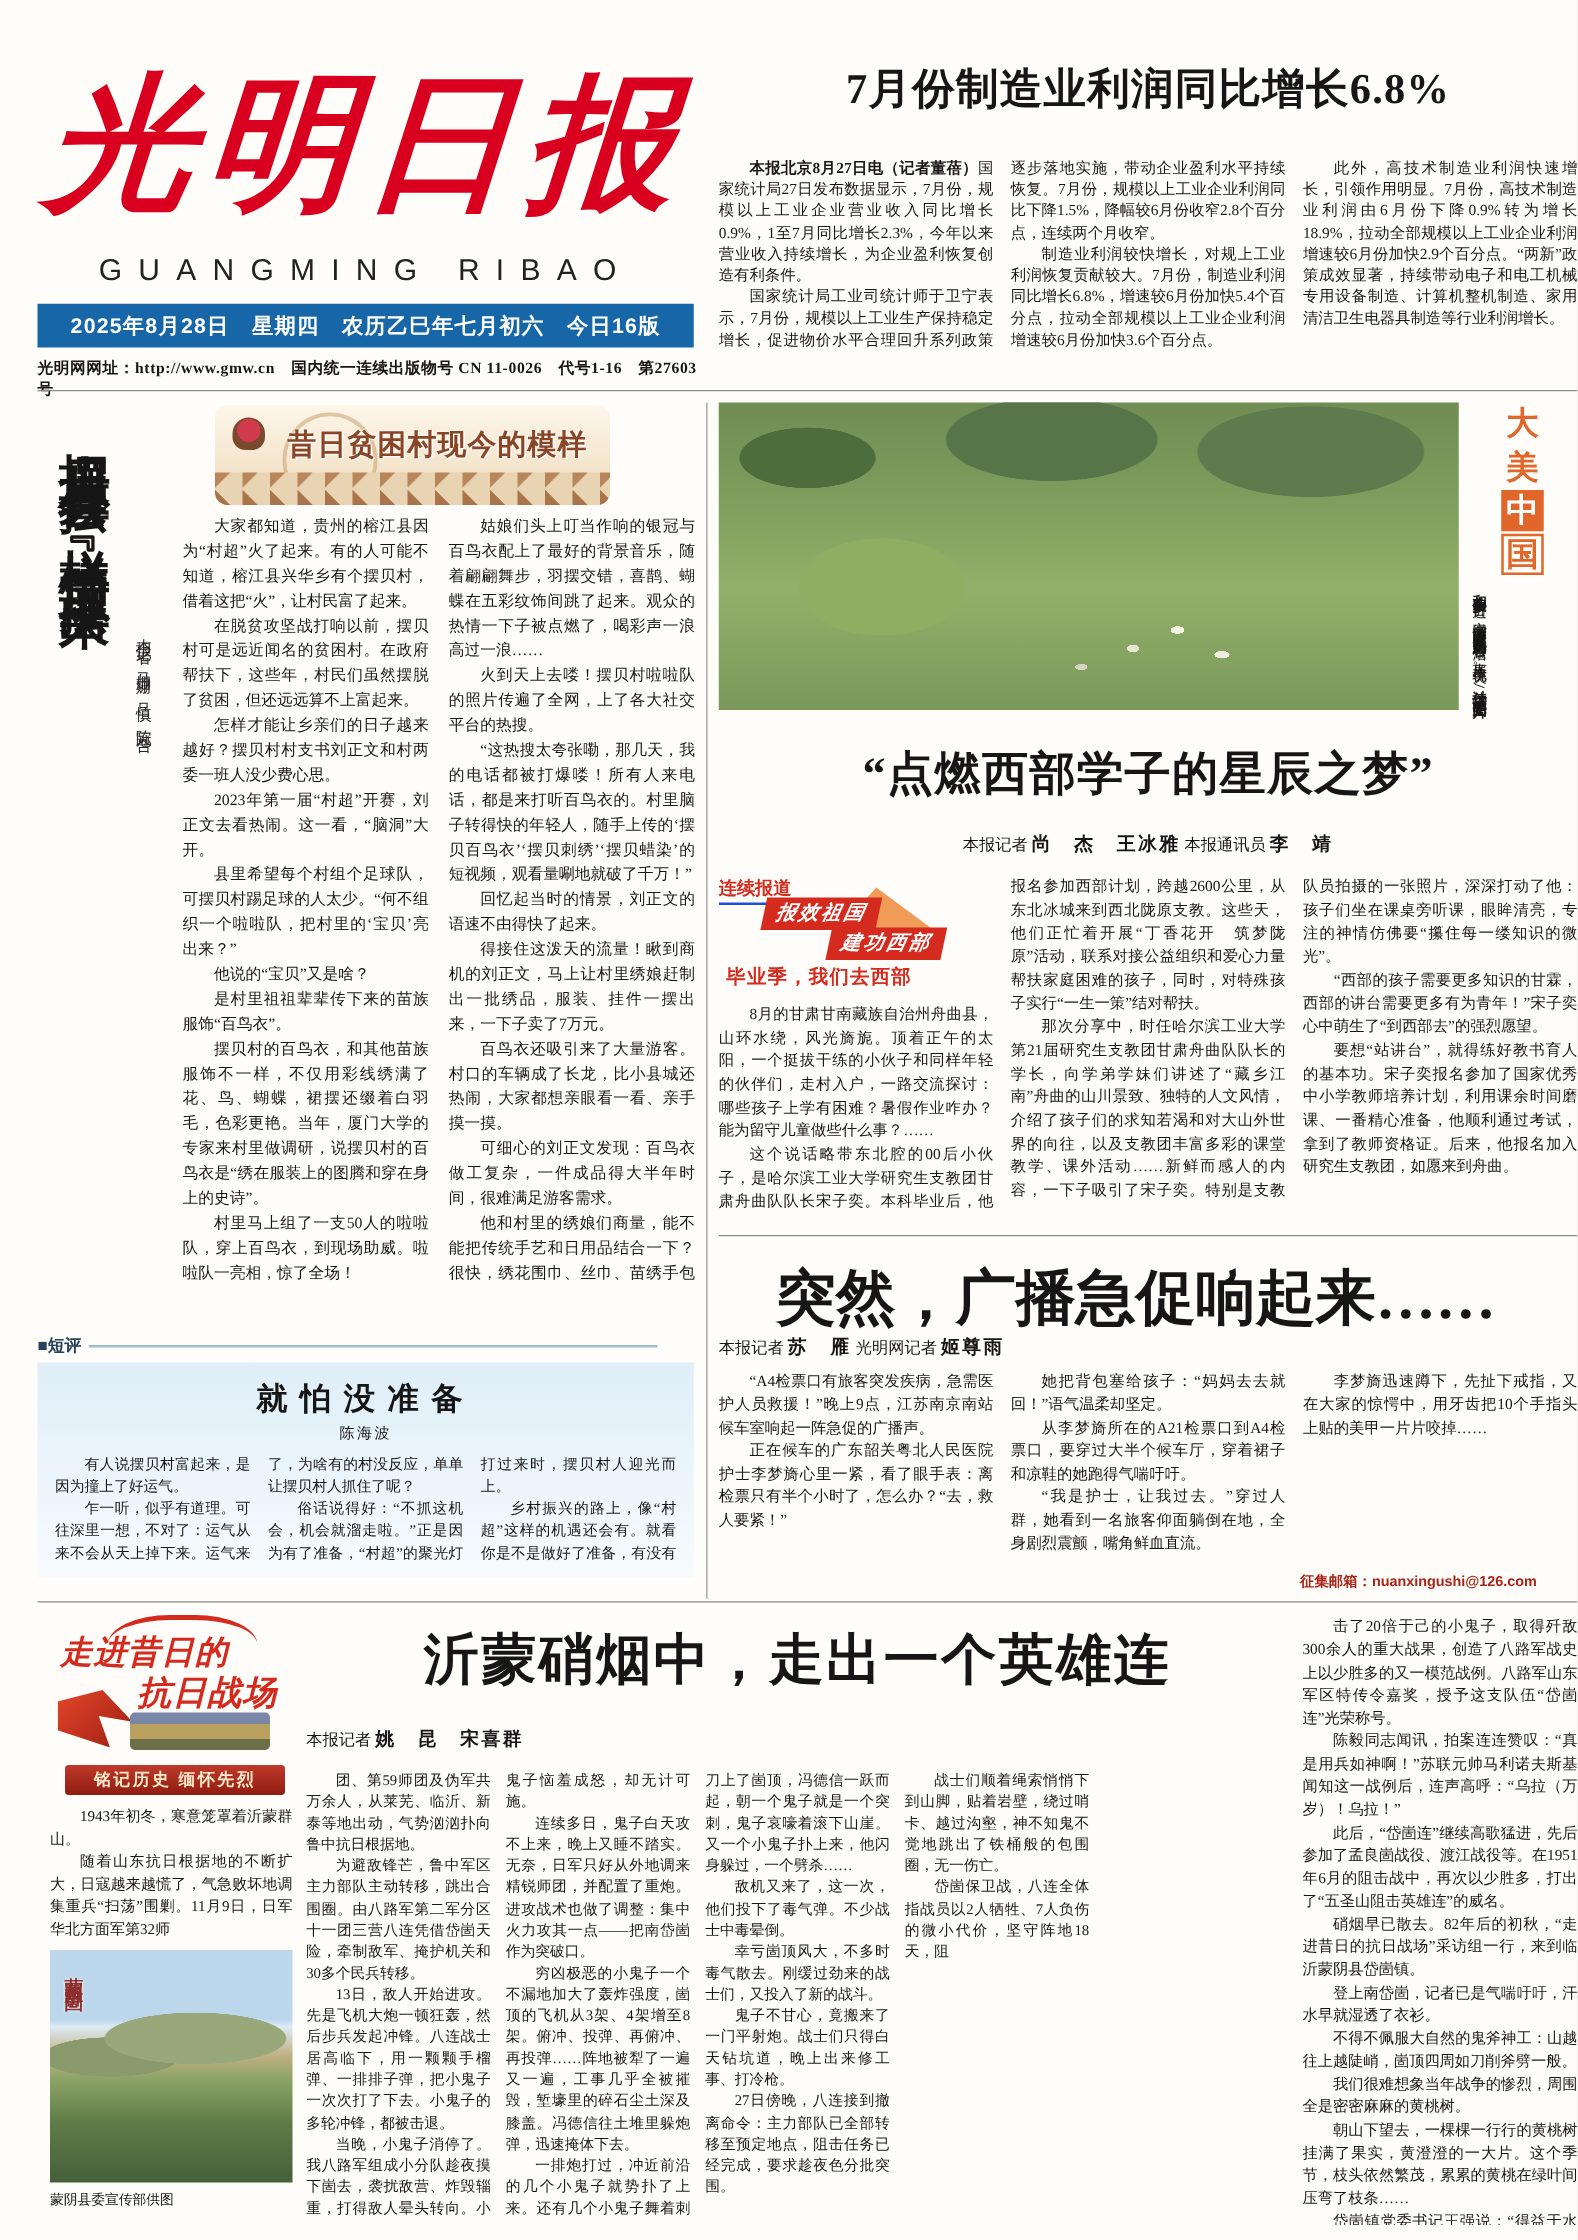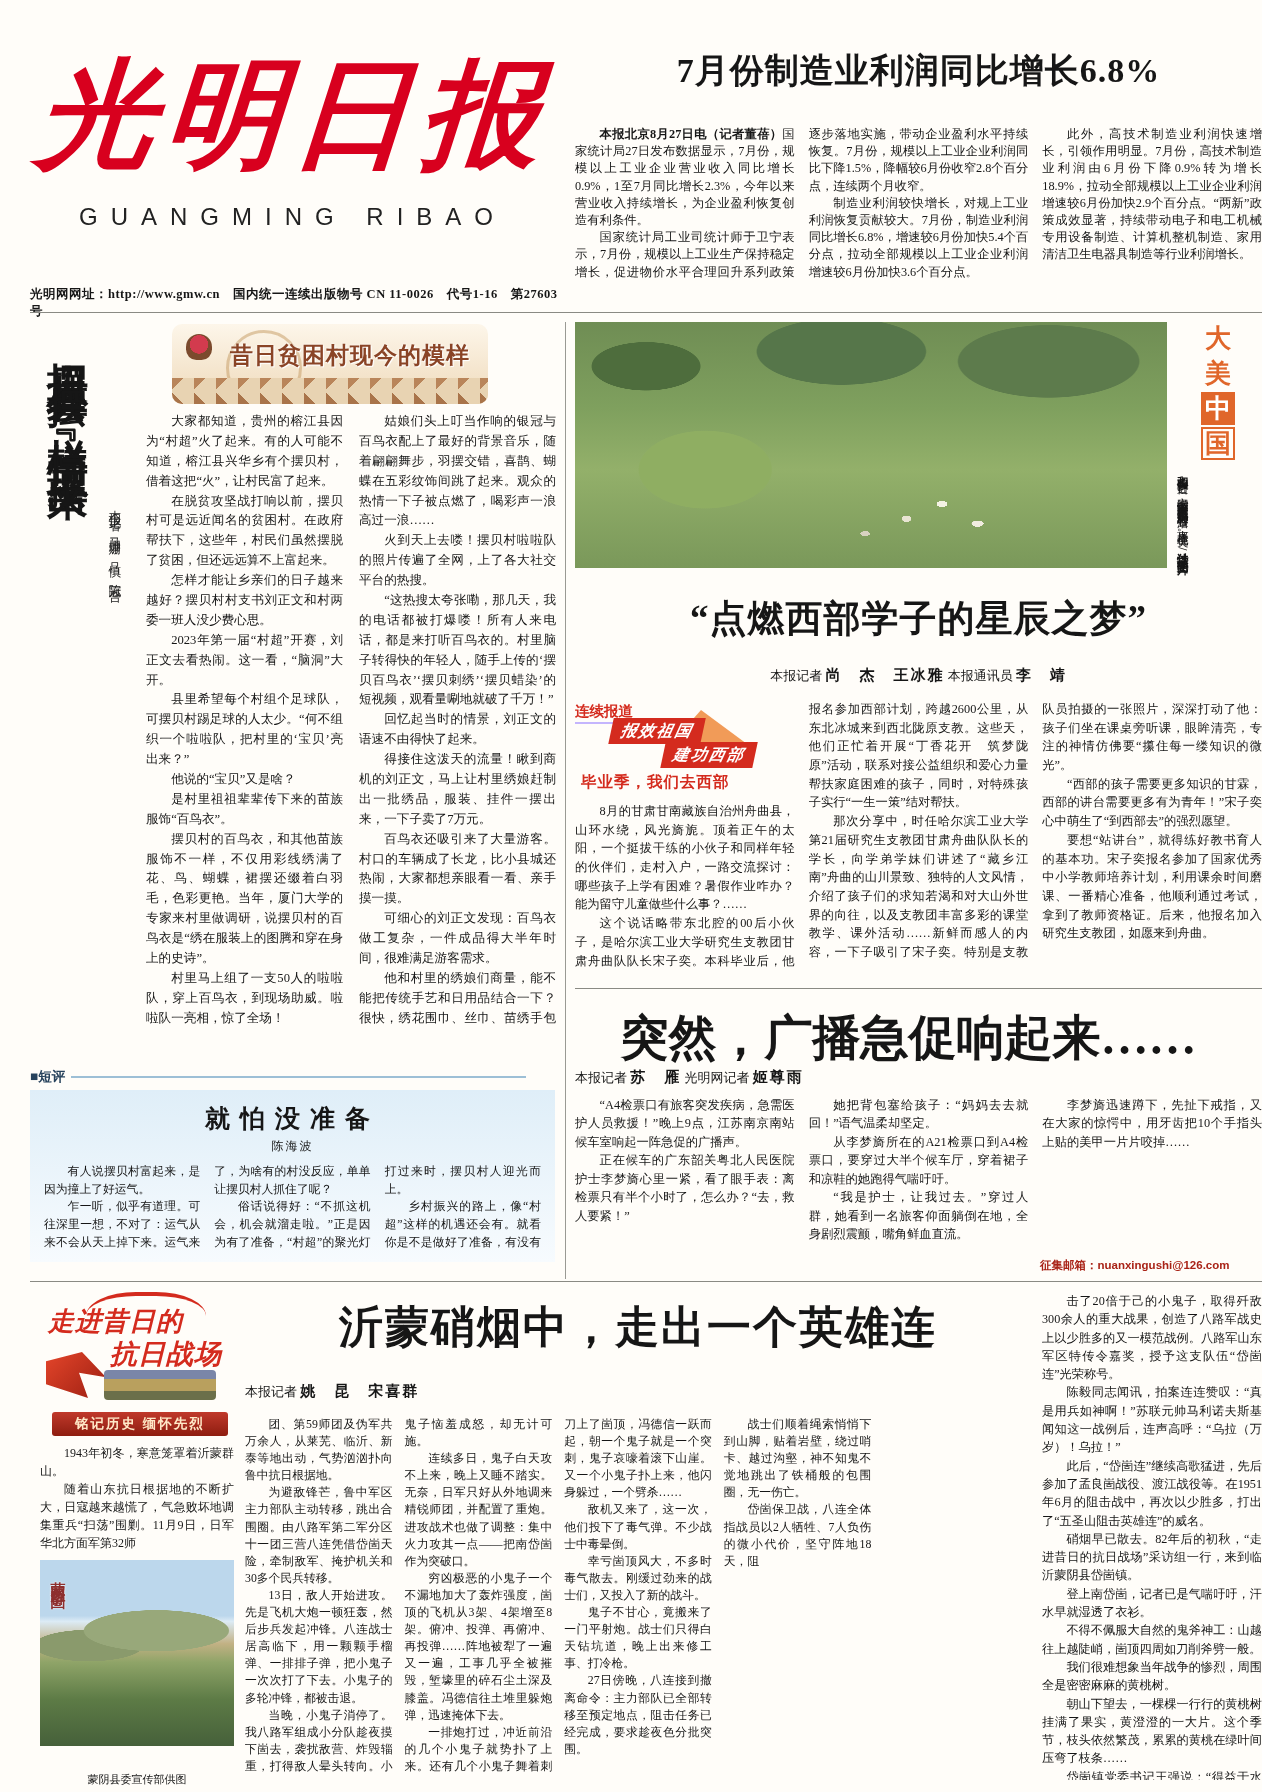--- a/index.html
+++ b/index.html
@@ -64,21 +64,21 @@
   .dm-c4{color:#e0662a;border:2px solid #e0662a;box-sizing:border-box;line-height:29px!important;}
   .side-caption{margin-top:6px;height:96px;font-size:11.5px;line-height:1.45;letter-spacing:1px;}
   .side-caption .b{font-weight:bold;}
   
   .west-headline{left:575px;top:594px;width:687px;text-align:center;font-size:37px;font-weight:900;letter-spacing:1px;}
   .west-byline{left:575px;top:666px;width:687px;text-align:center;font-size:13px;}
   .west-byline .nm{font-weight:bold;font-size:15px;letter-spacing:2px;}
   .west-body{left:575px;top:700px;width:687px;height:278px;column-count:3;column-gap:14px;column-fill:auto;
     font-size:12.3px;line-height:1.52;overflow:hidden;}
   .serial-logo{break-inside:avoid;width:100%;height:96px;position:relative;margin-bottom:6px;}
-  .serial-logo .t1{color:#d42b1e;font-weight:bold;font-size:14.5px;font-family:"Liberation Sans",sans-serif;border-bottom:2px solid #c4b5fd;display:inline-block;padding-right:30px;}
+  .serial-logo .t1{color:#d42b1e;font-weight:bold;font-size:14.5px;font-family:"Liberation Sans",sans-serif;border-bottom:2px solid #1d4ed8;display:inline-block;padding-right:30px;}
   .serial-logo .mt{position:absolute;left:96px;top:10px;width:0;height:0;border-left:30px solid transparent;border-right:46px solid transparent;border-bottom:34px solid #ef8a3c;opacity:.85;}
   .serial-logo .bar{position:absolute;background:#d42b1e;color:#fff;font-weight:900;font-size:16px;font-style:italic;
     padding:1px 10px;transform:skewX(-12deg);letter-spacing:2px;}
   .serial-logo .b1{left:36px;top:18px;}
   .serial-logo .b2{left:88px;top:42px;}
   .serial-logo .t2{position:absolute;left:6px;top:70px;color:#d42b1e;font-weight:900;font-size:15.5px;letter-spacing:1px;}
   
   .sud-headline{left:565px;top:1006px;width:687px;text-align:center;font-size:48px;font-weight:900;}
   .sud-byline{left:575px;top:1068px;width:687px;text-align:left;font-size:13px;}
   .sud-byline .nm{font-weight:bold;font-size:15px;letter-spacing:2px;}
@@ -112,32 +112,33 @@
   .hero-headline{left:245px;top:1298px;width:786px;text-align:center;font-size:44px;font-weight:900;letter-spacing:2px;}
   .hero-byline{left:245px;top:1382px;width:786px;text-align:left;font-size:13px;}
   .hero-byline .nm{font-weight:bold;font-size:15px;letter-spacing:2px;}
   .war-intro{left:40px;top:1444px;width:194px;height:112px;font-size:12px;line-height:1.5;overflow:hidden;}
   .photo2{left:40px;top:1560px;width:194px;height:186px;overflow:hidden;
     background:
       radial-gradient(120px 34px at 60% 38%,#98a87a 0 60%,transparent 61%),
       radial-gradient(90px 26px at 25% 46%,#8a9a6c 0 60%,transparent 61%),
       linear-gradient(180deg,#bcd7ec 0 30%,#dcebf5 33%,#c2b184 45%,#8fa468 55%,#5d7b46 75%,#46603a 100%);}
   .photo2 .label{position:absolute;left:8px;top:10px;writing-mode:vertical-rl;color:#8d2f2f;font-weight:900;font-size:15px;letter-spacing:4px;text-shadow:0 0 2px #fff;}
-  .photo2-caption{left:40px;top:1752px;width:194px;text-align:center;font-size:11px;margin-top:20px;}
+  .photo2-caption{left:40px;top:1752px;width:194px;font-size:11px;}
   .war-body{left:245px;top:1416px;width:786px;height:364px;column-count:5;column-gap:12px;column-fill:auto;
     font-size:11.8px;line-height:1.45;overflow:hidden;}
   .war-right{left:1042px;top:1292px;width:220px;height:488px;font-size:12.2px;line-height:1.5;overflow:hidden;}
 </style>
 </head>
 <body>
 
 <div class="page">
 
   <div class="abs masthead-title">光明日报</div>
   <div class="abs romanized">GUANGMING RIBAO</div>
+  <div class="abs date-bar">2025年8月28日　星期四　农历乙巳年七月初六　今日16版</div>
   <div class="abs info-line">光明网网址：http://www.gmw.cn　国内统一连续出版物号 CN 11-0026　代号1-16　第27603号</div>
 
   <div class="abs top-art-title">7月份制造业利润同比增长6.8%</div>
   <div class="abs top-art-body justify">
     <p><b>本报北京8月27日电（记者董蓓）</b><span>国家统计局27日发布数据显示，7月份，规模以上工业企业营业收入同比增长0.9%，1至7月同比增长2.3%，今年以来营业收入持续增长，为企业盈利恢复创造有利条件。</span></p>
     <div class="justify">
         <p>国家统计局工业司统计师于卫宁表示，7月份，规模以上工业生产保持稳定增长，促进物价水平合理回升系列政策逐步落地实施，带动企业盈利水平持续恢复。7月份，规模以上工业企业利润同比下降1.5%，降幅较6月份收窄2.8个百分点，连续两个月收窄。</p>
         <p>制造业利润较快增长，对规上工业利润恢复贡献较大。7月份，制造业利润同比增长6.8%，增速较6月份加快5.4个百分点，拉动全部规模以上工业企业利润增速较6月份加快3.6个百分点。</p>
         <p>此外，高技术制造业利润快速增长，引领作用明显。7月份，高技术制造业利润由6月份下降0.9%转为增长18.9%，拉动全部规模以上工业企业利润增速较6月份加快2.9个百分点。“两新”政策成效显著，持续带动电子和电工机械专用设备制造、计算机整机制造、家用清洁卫生电器具制造等行业利润增长。</p>
       </div>

